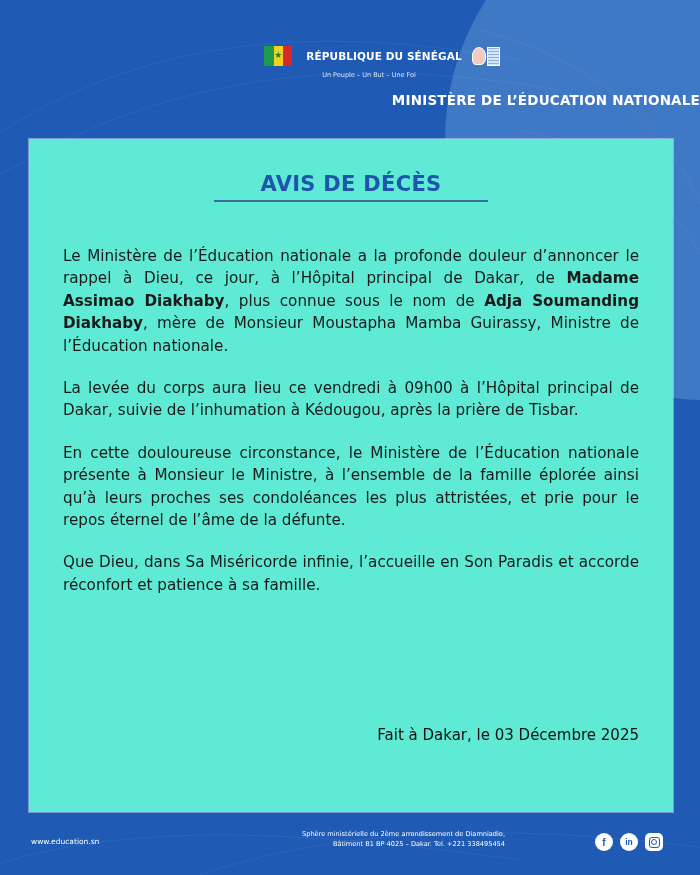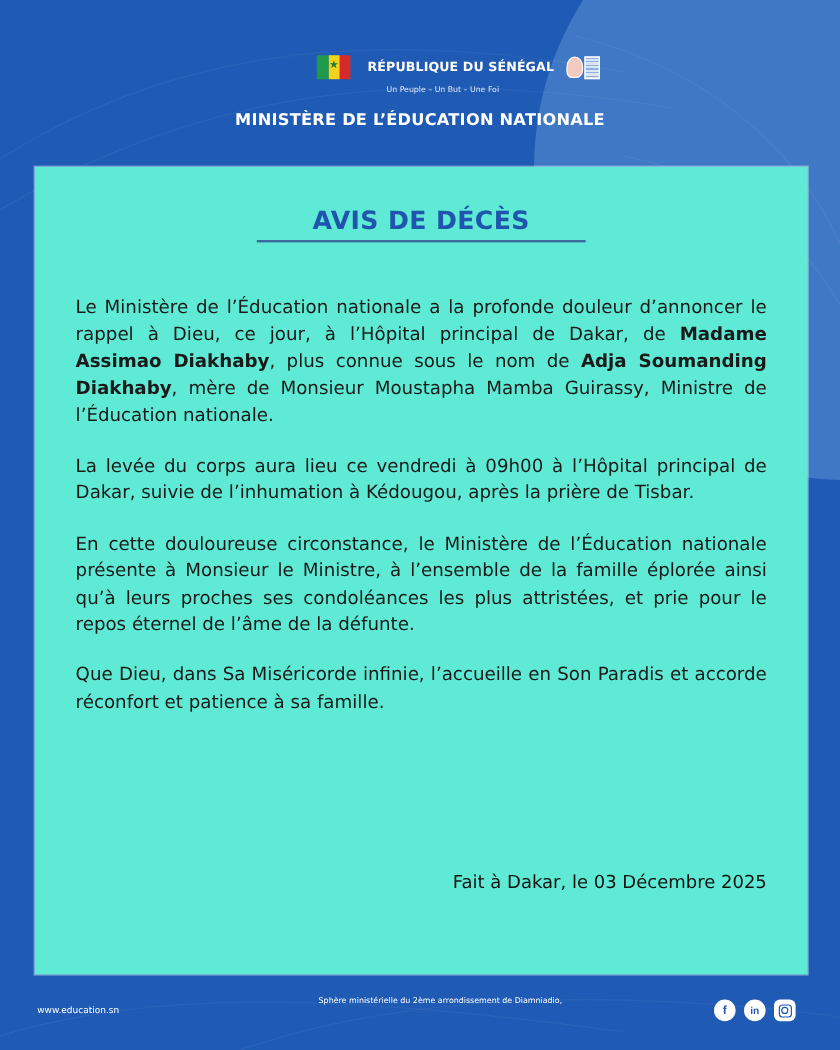--- a/index.html
+++ b/index.html
@@ -49,21 +49,21 @@
     }
     .emblem .doc {
       width: 13px; height: 19px; background: #d9e6f7; border: 1px solid #ffffff;
       background-image: repeating-linear-gradient(#8fb0dc 0 1px, transparent 1px 3px);
     }
     .motto {
       position: absolute; top: 71px; left: 0; width: 700px; text-align: center;
       color: #dfe9fa; font-size: 6.5px; padding-left: 38px;
     }
     .ministry {
-      position: absolute; top: 92px; left: 0; width: 700px; text-align: center;
+      position: absolute; top: 92px; left: 0; width: 700px; text-align: right;
       color: #ffffff; font-weight: bold; font-size: 13.5px; letter-spacing: 0.2px;
     }
     .card {
       position: absolute; left: 29px; top: 139px; width: 644px; height: 673px;
       background: #5eead4;
       box-shadow: 0 0 0 1px rgba(255,255,255,0.4);
     }
     .card-title {
       position: absolute; top: 33px; left: 0; width: 644px; text-align: center;
       color: #1f55ad; font-weight: bold; font-size: 21px; letter-spacing: 0.3px;
@@ -84,22 +84,22 @@
       font-weight: normal; font-size: 15px; color: #111111;
     }
     .footer {
       position: absolute; left: 0; top: 812px; width: 700px; height: 63px;
     }
     .website {
       position: absolute; left: 31px; top: 25px;
       color: #ffffff; font-size: 7.5px; text-align: right;
     }
     .address {
-      position: absolute; left: 212px; top: 18px; width: 310px;
-      color: #ffffff; font-size: 6.6px; line-height: 9.5px; text-align: center;
+      position: absolute; left: 195px; top: 18px; width: 310px;
+      color: #ffffff; font-size: 6.6px; line-height: 9.5px; text-align: right;
     }
     .socials {
       position: absolute; left: 595px; top: 21px; display: flex; gap: 7px;
     }
     .social {
       width: 18px; height: 18px; border-radius: 50%; background: #ffffff;
       color: #1f5ab4; font-weight: bold; font-size: 10px; display: flex;
       align-items: center; justify-content: center; font-family: "Liberation Sans", sans-serif;
     }
     .social.ig { border-radius: 5px; }
@@ -152,20 +152,21 @@
     <p>En cette douloureuse circonstance, le Ministère de l’Éducation nationale présente à Monsieur le Ministre, à l’ensemble de la famille éplorée ainsi qu’à leurs proches ses condoléances les plus attristées, et prie pour le repos éternel de l’âme de la défunte.</p>
     <p>Que Dieu, dans Sa Miséricorde infinie, l’accueille en Son Paradis et accorde réconfort et patience à sa famille.</p>
   </div>
   <div class="signoff">Fait à Dakar, le 03 Décembre 2025</div>
 </main>
 
 <footer class="footer">
   <div class="website">www.education.sn</div>
   <div class="address">
     <div>Sphère ministérielle du 2ème arrondissement de Diamniadio,</div>
+    <div>Bâtiment B1 BP 4025 – Dakar. Tel. +221 338495454</div>
   </div>
   <div class="socials">
     <div class="social">f</div>
     <div class="social" style="font-size:8.5px;">in</div>
     <div class="social ig">
         <span></span>
       </div>
   </div>
 </footer>
 

